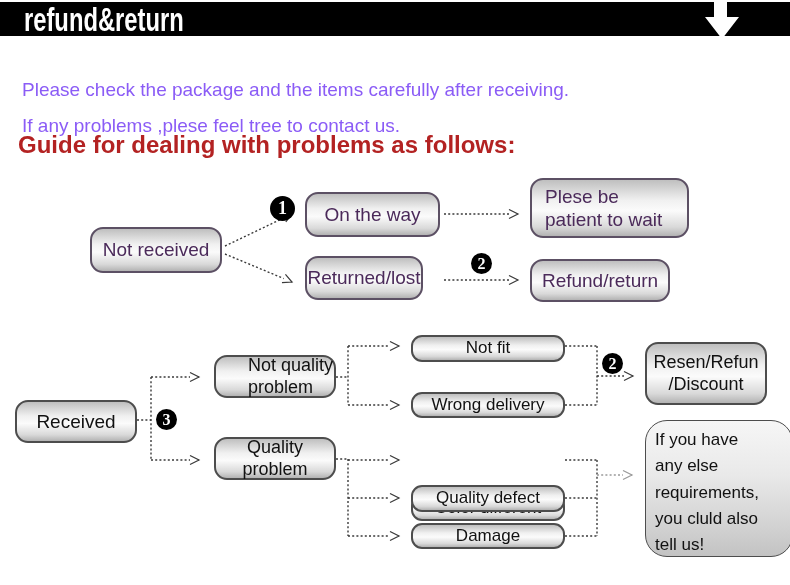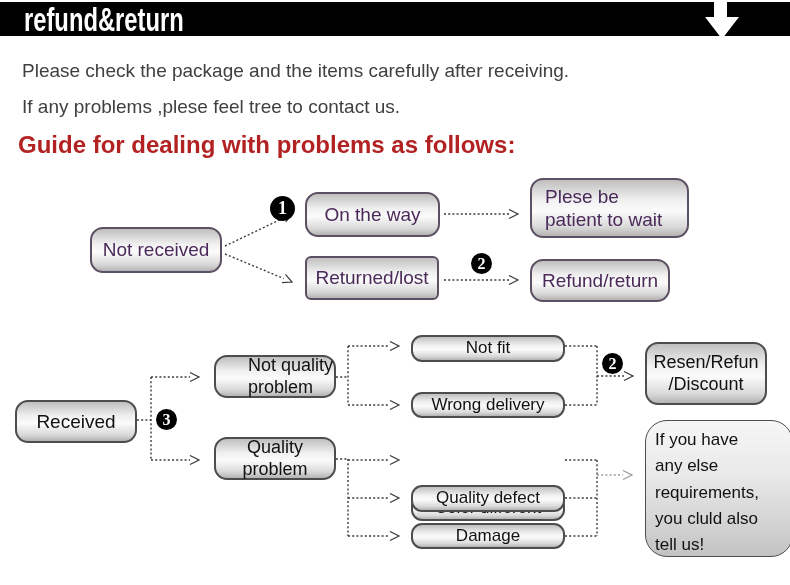--- a/index.html
+++ b/index.html
@@ -9,21 +9,21 @@
   }
   
   .banner{position:absolute;left:0;top:2px;width:790px;height:34px;background:#000;}
   .banner-title{
     position:absolute;left:24px;top:0;height:34px;line-height:35px;
     color:#fff;font-size:33px;font-weight:700;letter-spacing:0px;
     transform:scaleX(0.72);transform-origin:left center;white-space:nowrap;
   }
   .banner-arrow{position:absolute;left:702px;top:0;}
   
-  .intro-line{position:absolute;left:22px;color:#404040;font-size:19px;white-space:nowrap;}
+  .intro-line{position:absolute;left:22px;color:#8b5cf6;font-size:19px;white-space:nowrap;margin-top:19px;}
   .intro-line.l1{top:60px;}
   .intro-line.l2{top:96px;}
   .guide-heading{
     position:absolute;left:18px;top:131px;margin:0;
     font-size:24px;font-weight:700;color:#b32222;white-space:nowrap;
   }
   
   .diagram{position:absolute;left:0;top:0;width:790px;height:585px;}
   .connectors{position:absolute;left:0;top:0;pointer-events:none;}
   .node{
@@ -103,21 +103,21 @@
         <path d="M565,536 L597,536"></path>
         <path d="M597,460 L597,536"></path>
         <path d="M597,475 L632,475" stroke="#9a9a9a" marker-end="url(#arwg)"></path>
       </g>
     </svg>
 
     <div class="node purple" style="left:90px;top:227px;width:132px;height:46px;">Not received</div>
     <div class="node purple" style="left:305px;top:192px;width:135px;height:45px;">On the way</div>
     <div class="node purple left" style="left:530px;top:178px;width:159px;height:60px;padding-left:13px;">Plese be
 patient to wait</div>
-    <div class="node purple" style="left:305px;top:256px;width:134px;height:44px;border-radius:6px;">Returned/lost</div>
+    <div class="node purple" style="left:305px;top:256px;width:118px;height:44px;">Returned/lost</div>
     <div class="node purple" style="left:530px;top:259px;width:140px;height:43px;">Refund/return</div>
 
     <div class="badge b24" style="left:270px;top:196px;">1</div>
     <div class="badge b21" style="left:471px;top:253px;">2</div>
 
     <div class="node" style="left:15px;top:400px;width:122px;height:43px;font-size:19px;">Received</div>
     <div class="node left" style="left:214px;top:355px;width:122px;height:43px;font-size:18px;padding-left:32px;">Not quality
 problem</div>
     <div class="node" style="left:214px;top:437px;width:122px;height:43px;font-size:18px;">Quality
 problem</div>

